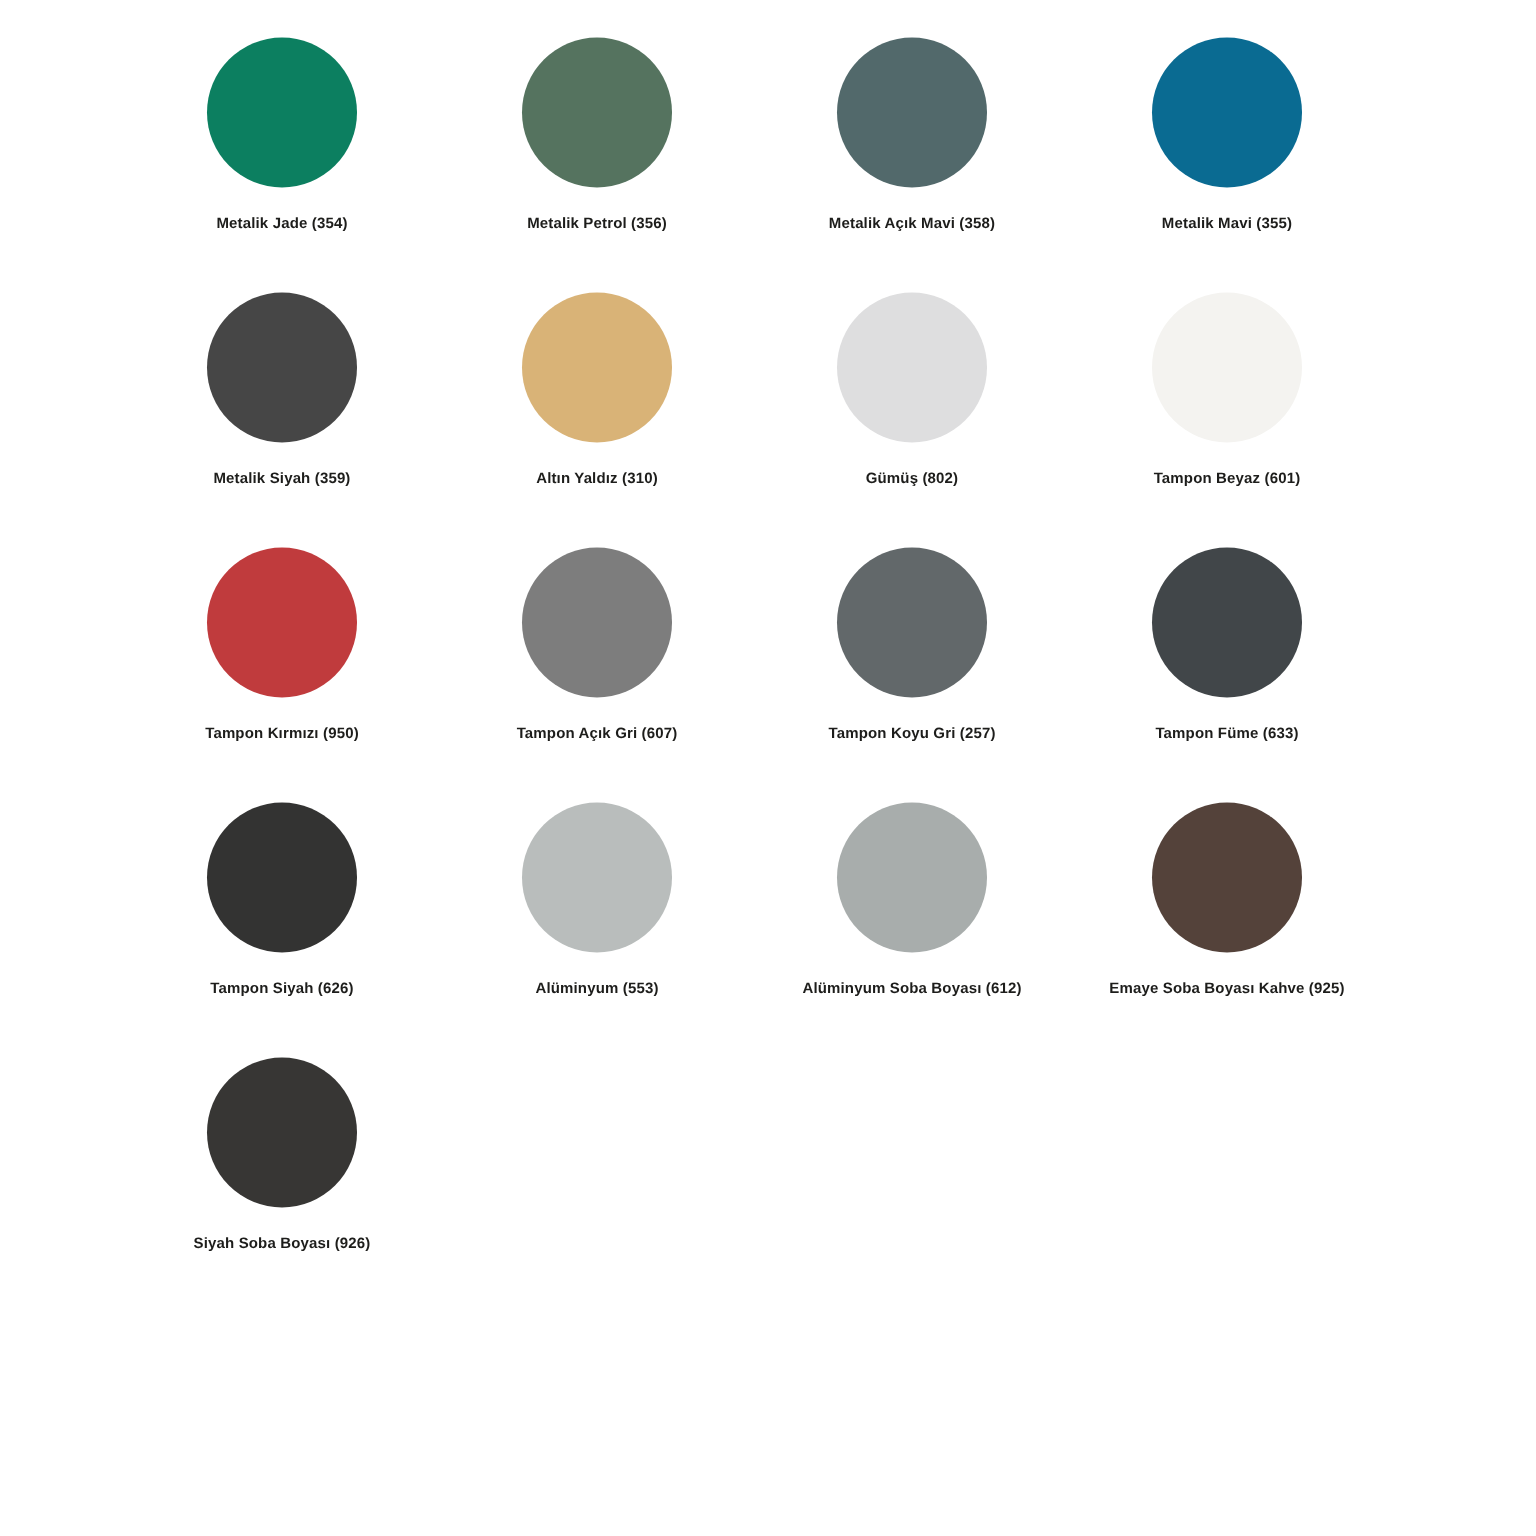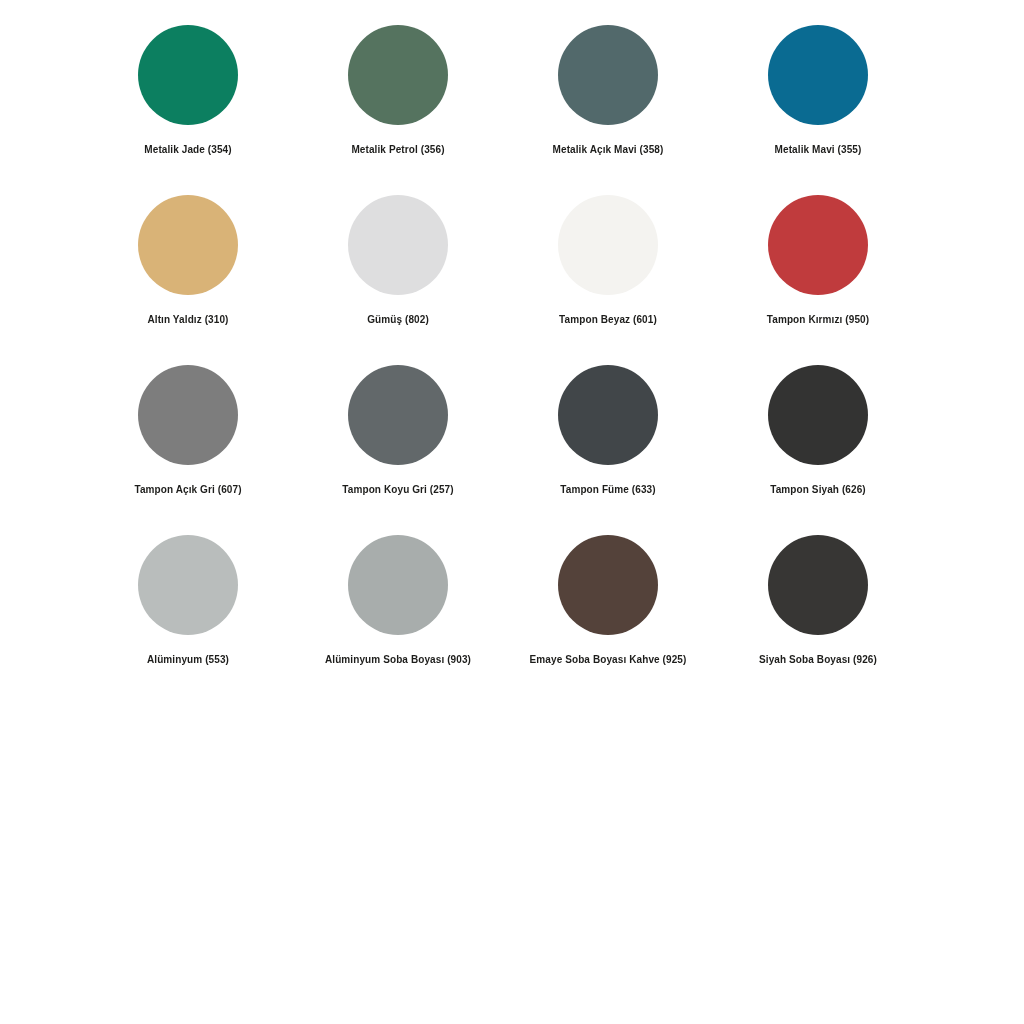--- a/index.html
+++ b/index.html
@@ -66,20 +66,24 @@
       </div>
       <div class="swatch-cell">
         <div class="swatch-dot" style="background: rgb(82, 105, 107);"></div>
         <div class="swatch-label">Metalik Açık Mavi (358)</div>
       </div>
       <div class="swatch-cell">
         <div class="swatch-dot" style="background: rgb(10, 107, 146);"></div>
         <div class="swatch-label">Metalik Mavi (355)</div>
       </div>
       <div class="swatch-cell">
+        <div class="swatch-dot" style="background: rgb(70, 70, 70);"></div>
+        <div class="swatch-label">Metalik Siyah (359)</div>
+      </div>
+      <div class="swatch-cell">
         <div class="swatch-dot" style="background: rgb(217, 179, 119);"></div>
         <div class="swatch-label">Altın Yaldız (310)</div>
       </div>
       <div class="swatch-cell">
         <div class="swatch-dot" style="background: rgb(222, 222, 223);"></div>
         <div class="swatch-label">Gümüş (802)</div>
       </div>
       <div class="swatch-cell">
         <div class="swatch-dot" style="background: rgb(244, 243, 240);"></div>
         <div class="swatch-label">Tampon Beyaz (601)</div>
@@ -103,21 +107,21 @@
       <div class="swatch-cell">
         <div class="swatch-dot" style="background: rgb(51, 51, 50);"></div>
         <div class="swatch-label">Tampon Siyah (626)</div>
       </div>
       <div class="swatch-cell">
         <div class="swatch-dot" style="background: rgb(185, 189, 188);"></div>
         <div class="swatch-label">Alüminyum (553)</div>
       </div>
       <div class="swatch-cell">
         <div class="swatch-dot" style="background: rgb(168, 173, 172);"></div>
-        <div class="swatch-label">Alüminyum Soba Boyası (903)</div>
+        <div class="swatch-label">Alüminyum Soba Boyası (612)</div>
       </div>
       <div class="swatch-cell">
         <div class="swatch-dot" style="background: rgb(84, 66, 58);"></div>
         <div class="swatch-label">Emaye Soba Boyası Kahve (925)</div>
       </div>
       <div class="swatch-cell">
         <div class="swatch-dot" style="background: rgb(55, 54, 52);"></div>
         <div class="swatch-label">Siyah Soba Boyası (926)</div>
       </div>
     </div>

